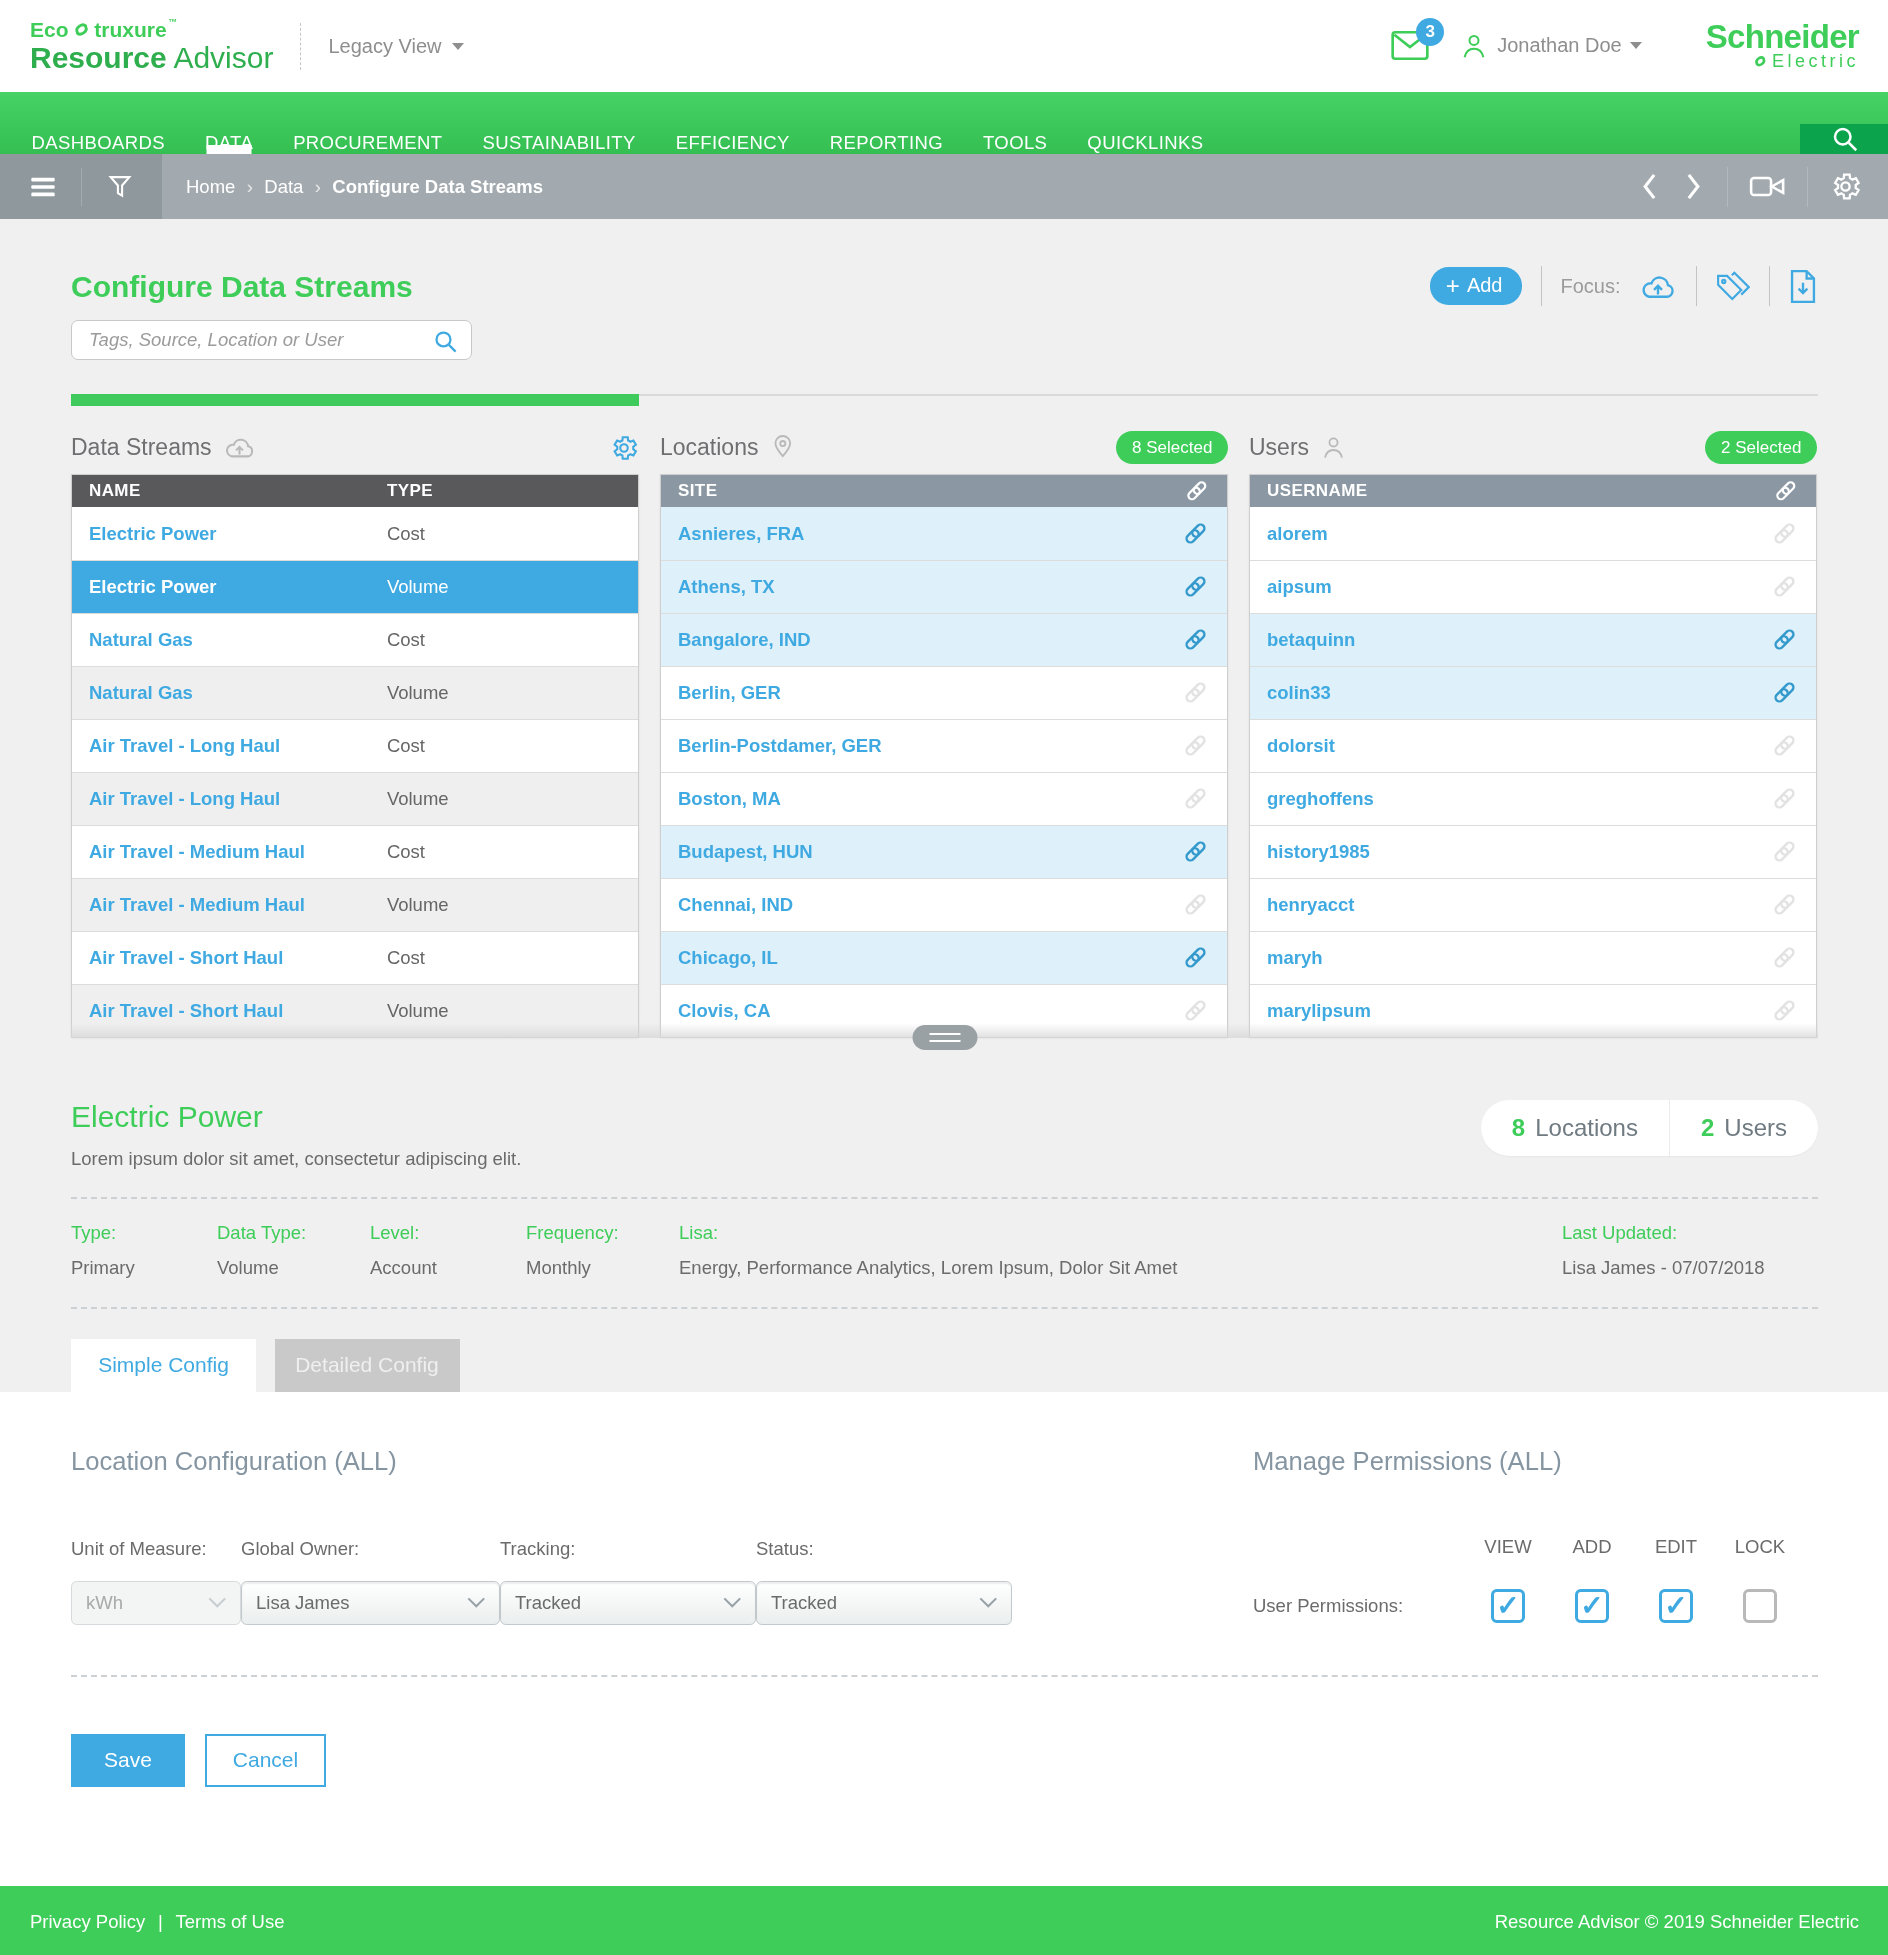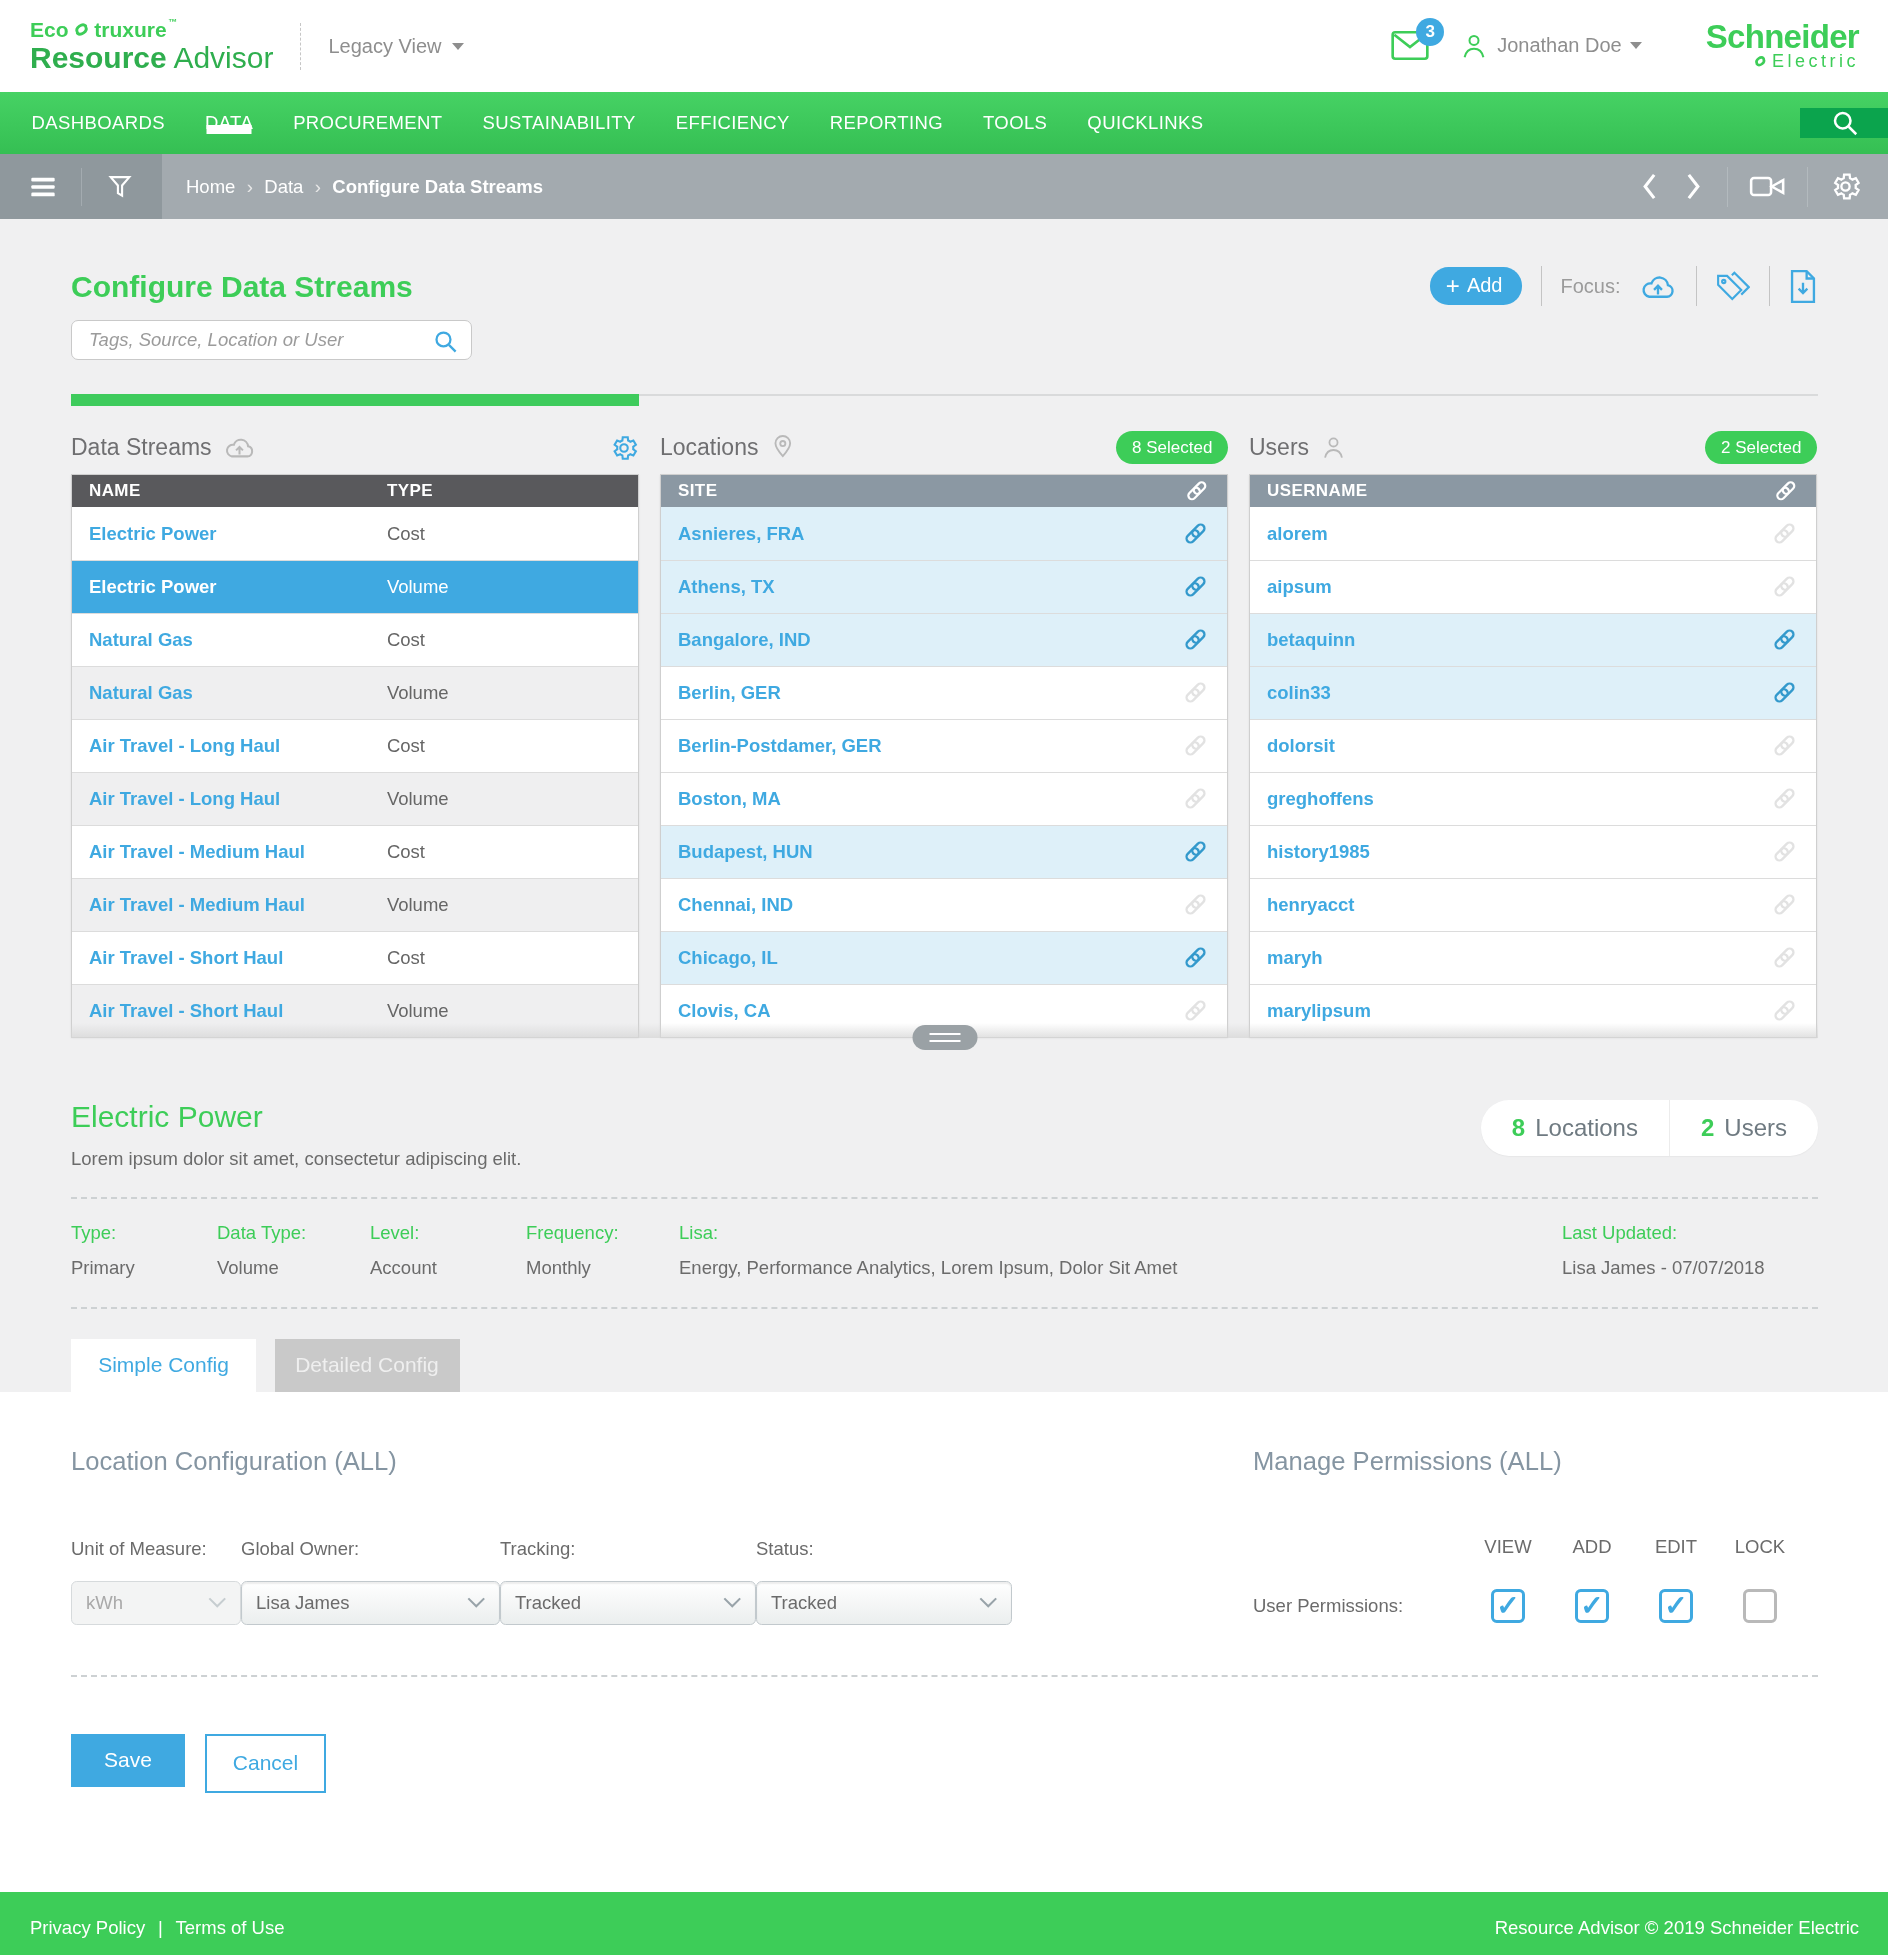--- a/index.html
+++ b/index.html
@@ -20,21 +20,21 @@
   .caret { width:0; height:0; border-left:6.4px solid transparent; border-right:6.4px solid transparent; border-top:7.8px solid #8e8e8e; }
   .hdr-right { margin-left:auto; display:flex; align-items:center; gap:18.5px; }
   .mail-wrap { position:relative; margin-right:10px; }
   .mail-badge { position:absolute; top:-11.4px; right:-14px; width:28px; height:28px; border-radius:50%; background:#3fa9e1; color:#fff; font-size:17px; font-weight:bold; display:flex; align-items:center; justify-content:center; }
   .user-wrap { display:flex; align-items:center; gap:8.5px; font-size:20px; color:#8e8e8e; cursor:pointer; }
   .se-logo { margin-left:45px; display:flex; flex-direction:column; align-items:flex-end; }
   .se-name { font-size:33px; font-weight:bold; color:#3dcd58; letter-spacing:-0.7px; line-height:1; }
   .se-sub { display:flex; align-items:center; gap:2.8px; color:#3dcd58; font-size:18px; letter-spacing:3.5px; margin-top:-2.8px; }
 
   
-  .nav { height:62px; background:linear-gradient(#46d264,#35bf53); display:flex; align-items:center; padding-left:11.4px; }
+  .nav { height:62px; background:linear-gradient(#46d264,#35bf53); display:flex; align-items:flex-end; padding-left:11.4px; }
   .nav-item { position:relative; display:flex; align-items:center; padding:0 20px; color:#fff; font-size:18.5px; letter-spacing:0.4px; cursor:pointer; }
   .nav-item.active::after { content:''; position:absolute; bottom:0; left:50%; transform:translateX(-50%); width:45px; height:9.2px; background:#fff; }
   .nav-search { margin-left:auto; width:89px; background:#0ba44d; display:flex; align-items:center; justify-content:center; cursor:pointer; }
 
   
   .crumbbar { height:65px; background:#a3aaaf; display:flex; align-items:center; }
   .crumb-tools { width:162px; height:100%; background:#8f989d; display:flex; align-items:center; justify-content:center; gap:24px; }
   .tool-div { border-left:0.7px solid #a3abb0; height:38px; }
   .crumbs { margin-left:24px; display:flex; align-items:center; gap:11.4px; color:#fff; font-size:18.5px; }
   .crumb-sep { font-size:18.5px; color:#e8e8e8; }
@@ -127,21 +127,21 @@
   .w-uom { width:170px; } .w-owner { width:259px; } .w-track { width:256px; } .w-status { width:256px; }
 
   .perm-grid { display:grid; grid-template-columns:213px repeat(4,84px); margin-top:60px; row-gap:31px; align-items:center; }
   .perm-col { text-align:center; font-size:18.5px; color:#6b6b6b; }
   .perm-lbl { font-size:18.5px; color:#6b6b6b; }
   .perm-box { width:34px; height:34px; border:3.5px solid #b9b9b9; border-radius:5.7px; margin:0 auto; display:flex; align-items:center; justify-content:center; font-size:28px; font-weight:bold; color:#3fa9e1; cursor:pointer; background:#fff; }
   .perm-box.checked { border-color:#3fa9e1; }
 
   .btn-row { display:flex; gap:20px; margin-top:57px; padding-bottom:99px; }
   .btn-save { width:114px; height:53px; background:#3fa9e1; color:#fff; font-size:21px; border:none; cursor:pointer; font-family:"Liberation Sans", sans-serif; }
-  .btn-cancel { width:121px; height:59px; background:#fff; color:#3fa9e1; font-size:21px; border:2.1px solid #3fa9e1; cursor:pointer; font-family:"Liberation Sans", sans-serif; }
+  .btn-cancel { width:121px; height:53px; background:#fff; color:#3fa9e1; font-size:21px; border:2.1px solid #3fa9e1; cursor:pointer; font-family:"Liberation Sans", sans-serif; }
 
   
   .foot { height:72px; background:#3dcd58; display:flex; align-items:center; padding:0 30px; color:#fff; font-size:18.5px; flex-shrink:0; }
   .foot-links { display:flex; align-items:center; gap:12.8px; }
   .foot-link { cursor:pointer; }
   .foot-right { margin-left:auto; }
 </style>
 </head>
 <body>
 

